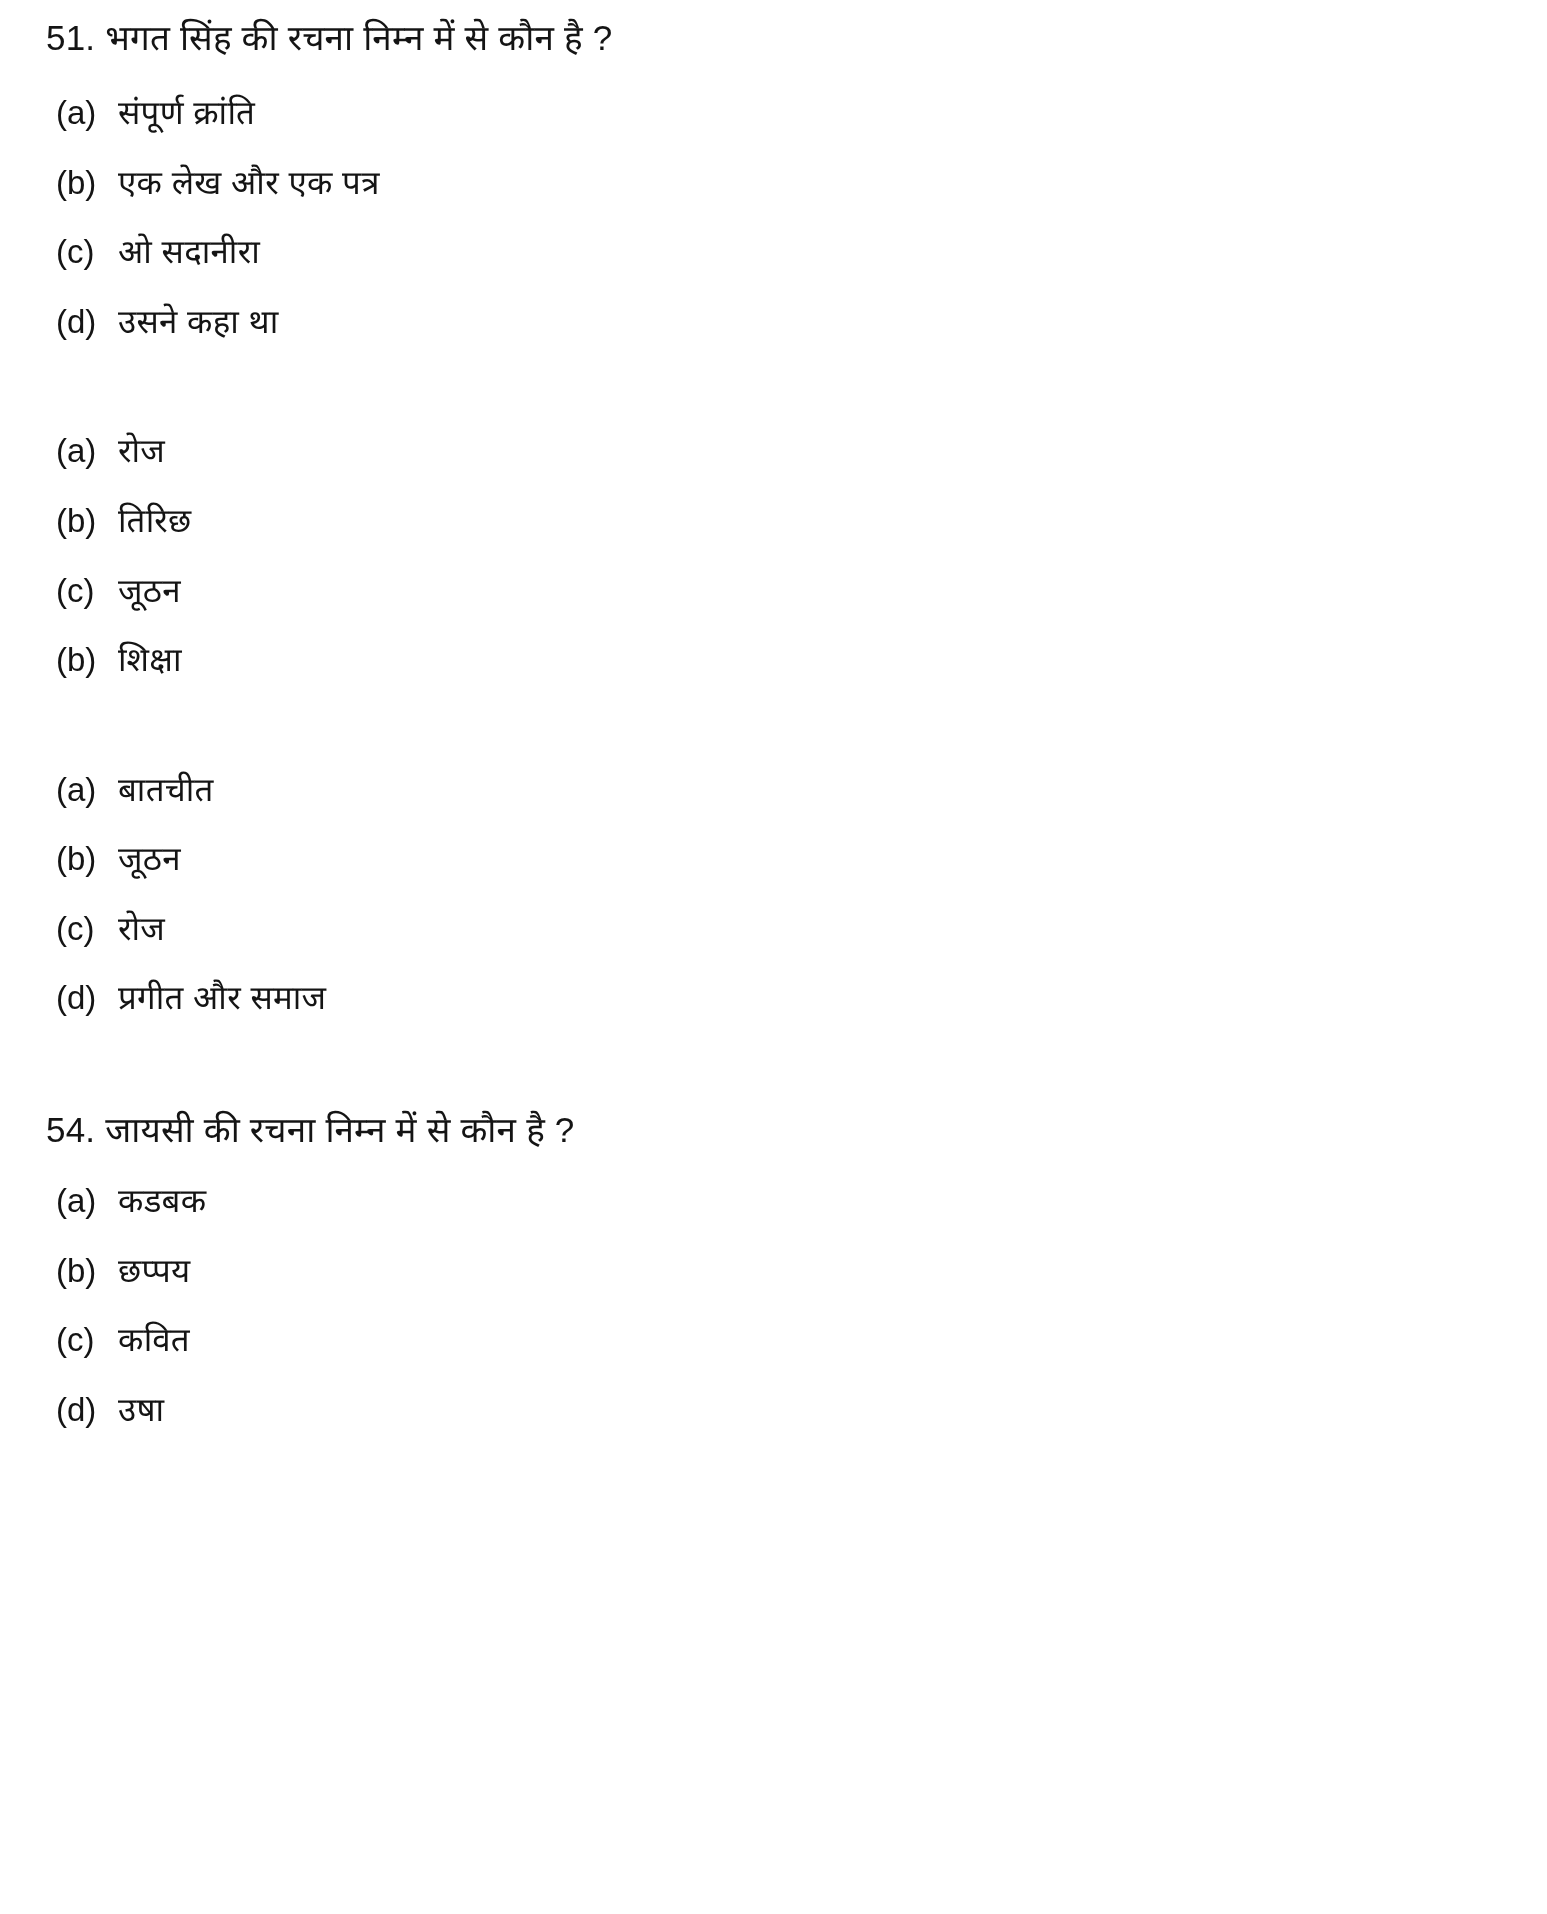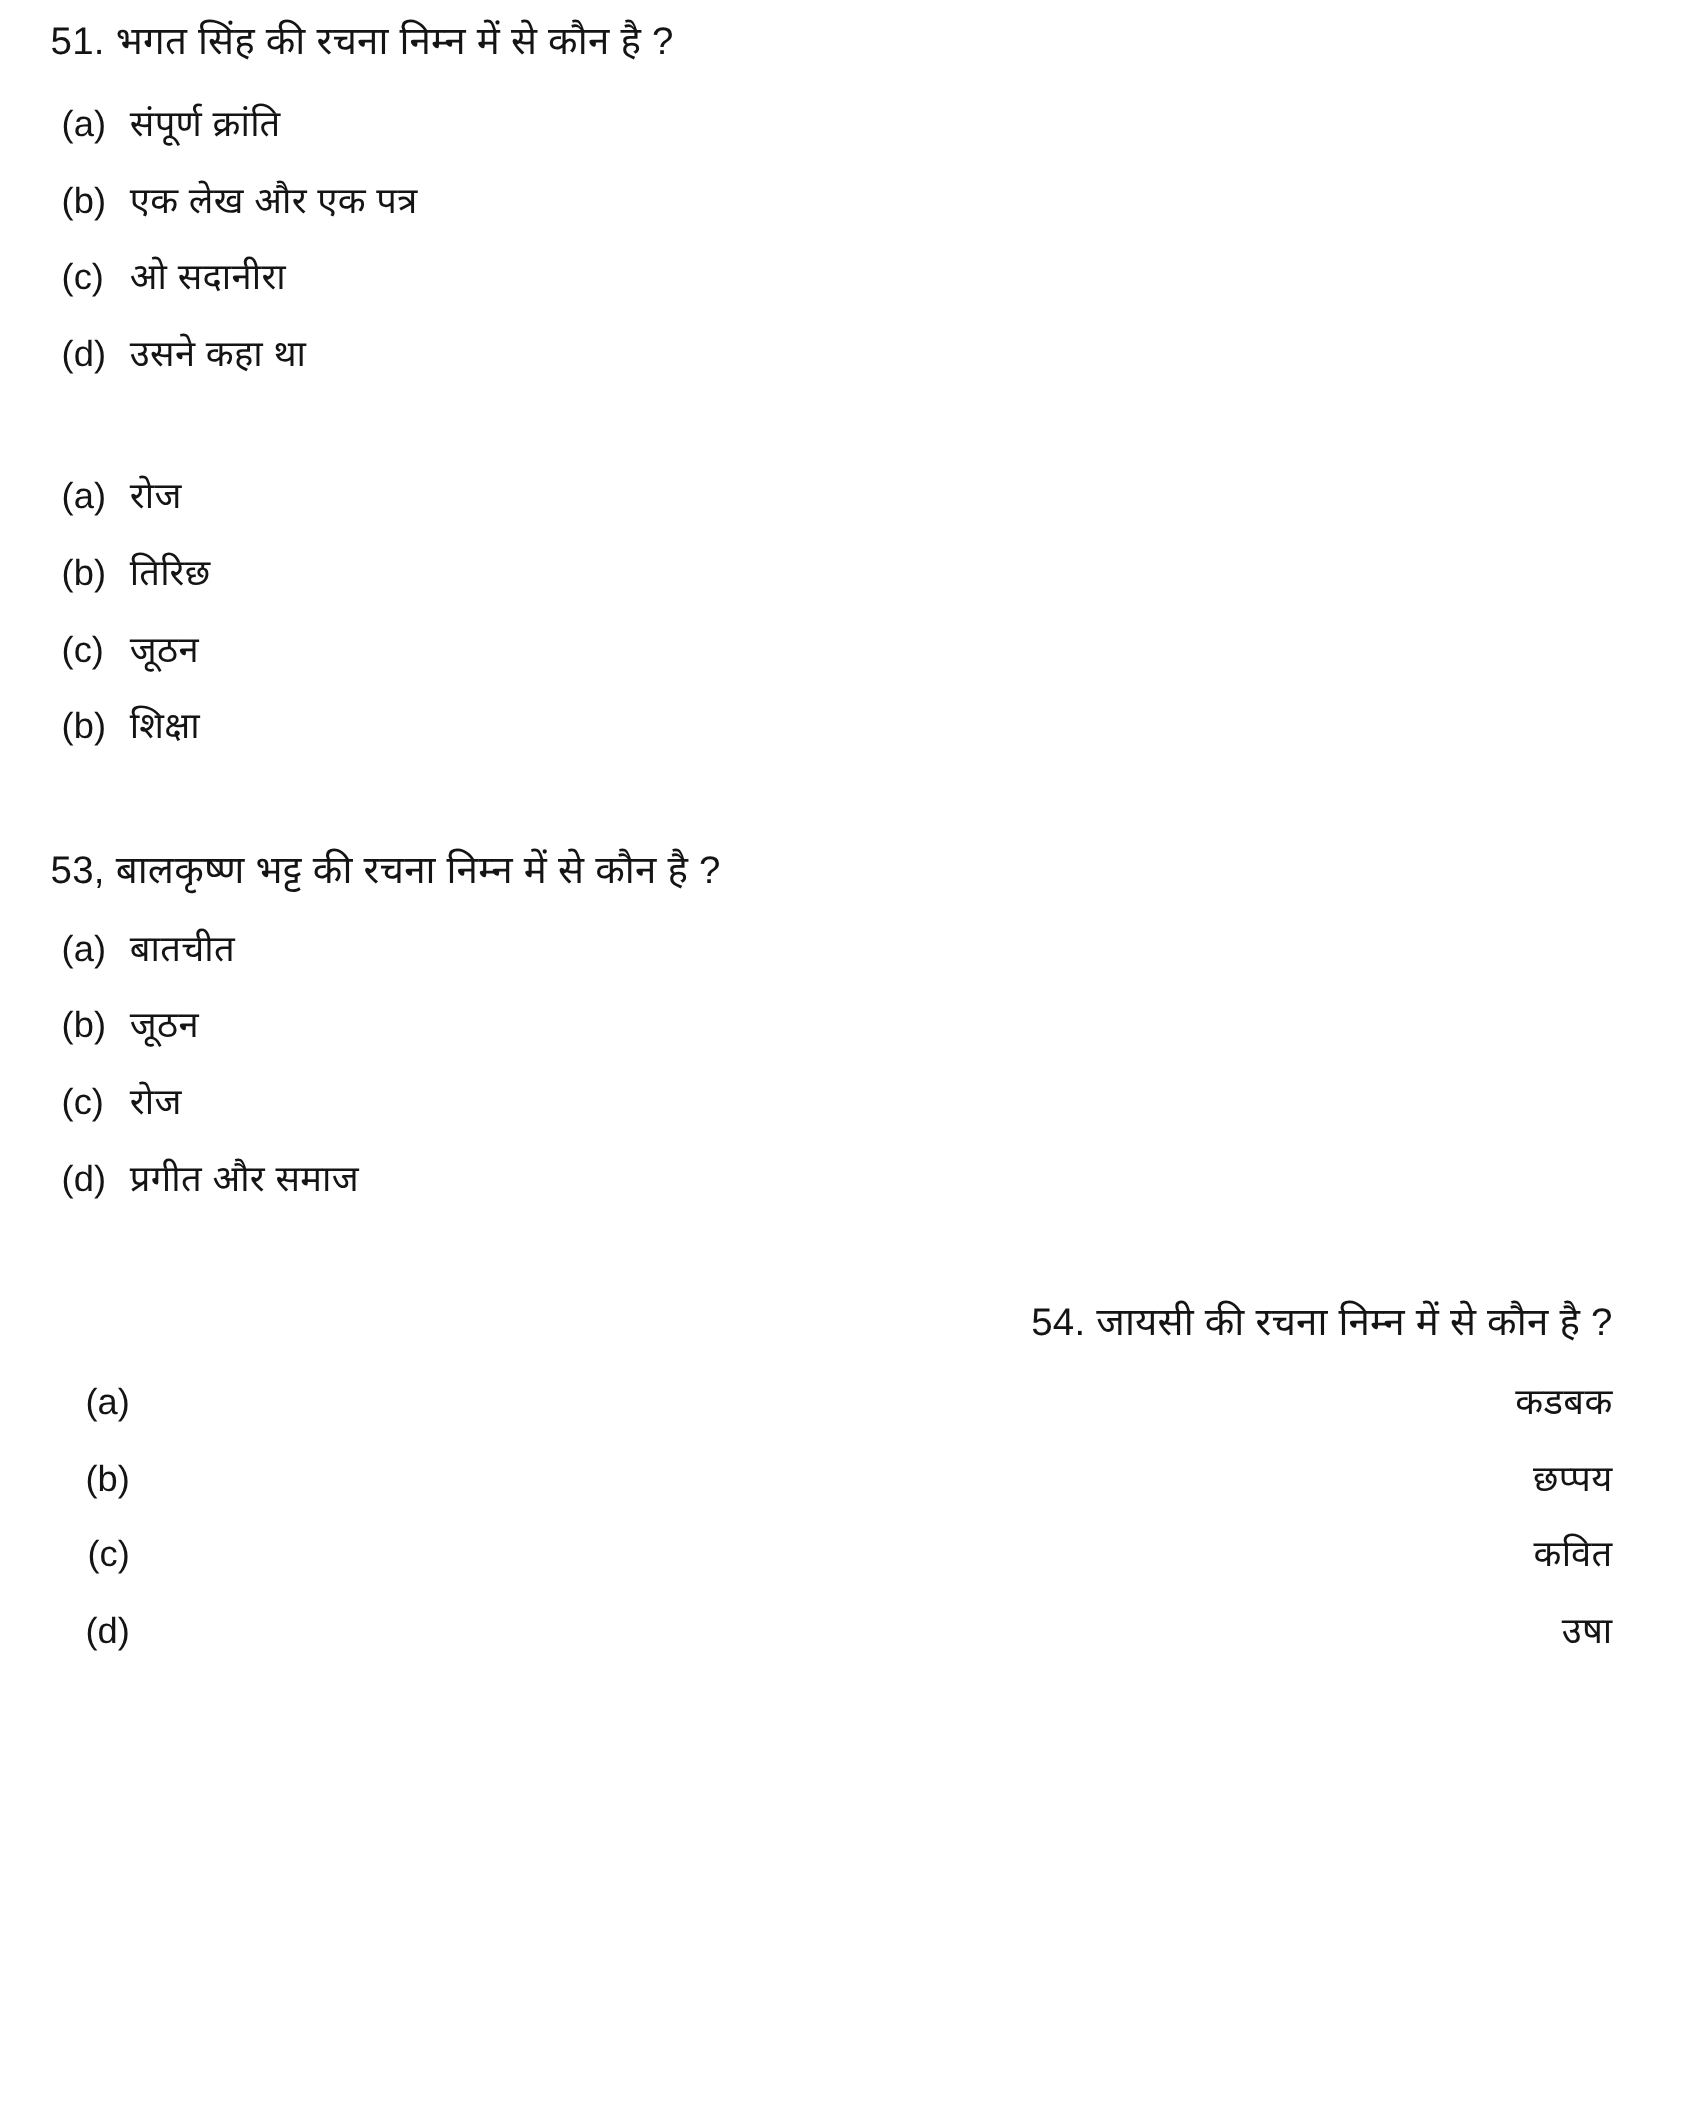--- a/index.html
+++ b/index.html
@@ -20,21 +20,20 @@
     width: 1526px;
     min-height: 1914px;
     padding: 14px 60px 40px 46px;
     background: #ffffff;
   }
   .question-block {
     margin-bottom: 86px;
   }
   .question-block:last-child {
     margin-bottom: 4px;
-    text-align: right;
   }
   .q-text {
     font-size: 35px;
     line-height: 1.35;
     letter-spacing: 0.2px;
     color: #141414;
     margin: 0 0 26px 0;
     font-family: "Liberation Sans", "DejaVu Sans", sans-serif;
     font-weight: 400;
   }
@@ -109,21 +108,20 @@
         <span class="opt-text">जूठन</span>
       </li>
       <li class="option">
         <span class="opt-label">(b)</span>
         <span class="opt-text">शिक्षा</span>
       </li>
     </ul>
   </div>
 
   <div class="question-block">
-    <p class="q-text">53, बालकृष्ण भट्ट की रचना निम्न में से कौन है ?</p>
     <ul class="options">
       <li class="option">
         <span class="opt-label">(a)</span>
         <span class="opt-text">बातचीत</span>
       </li>
       <li class="option">
         <span class="opt-label">(b)</span>
         <span class="opt-text">जूठन</span>
       </li>
       <li class="option">

